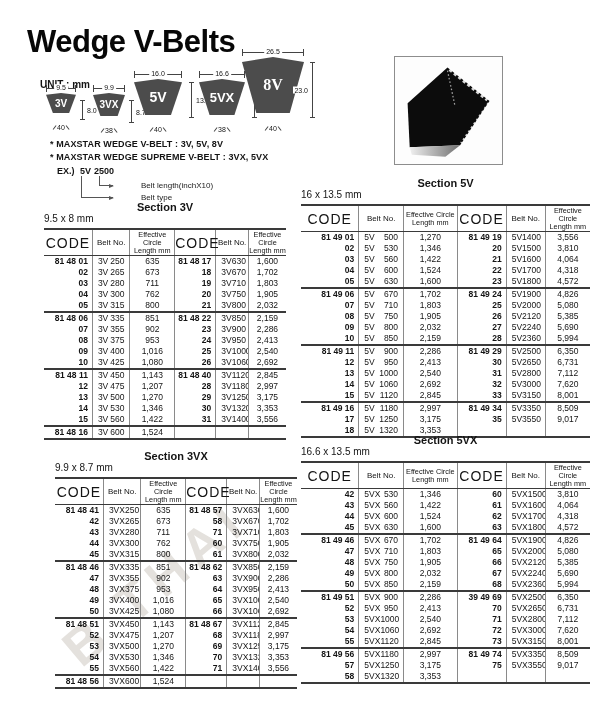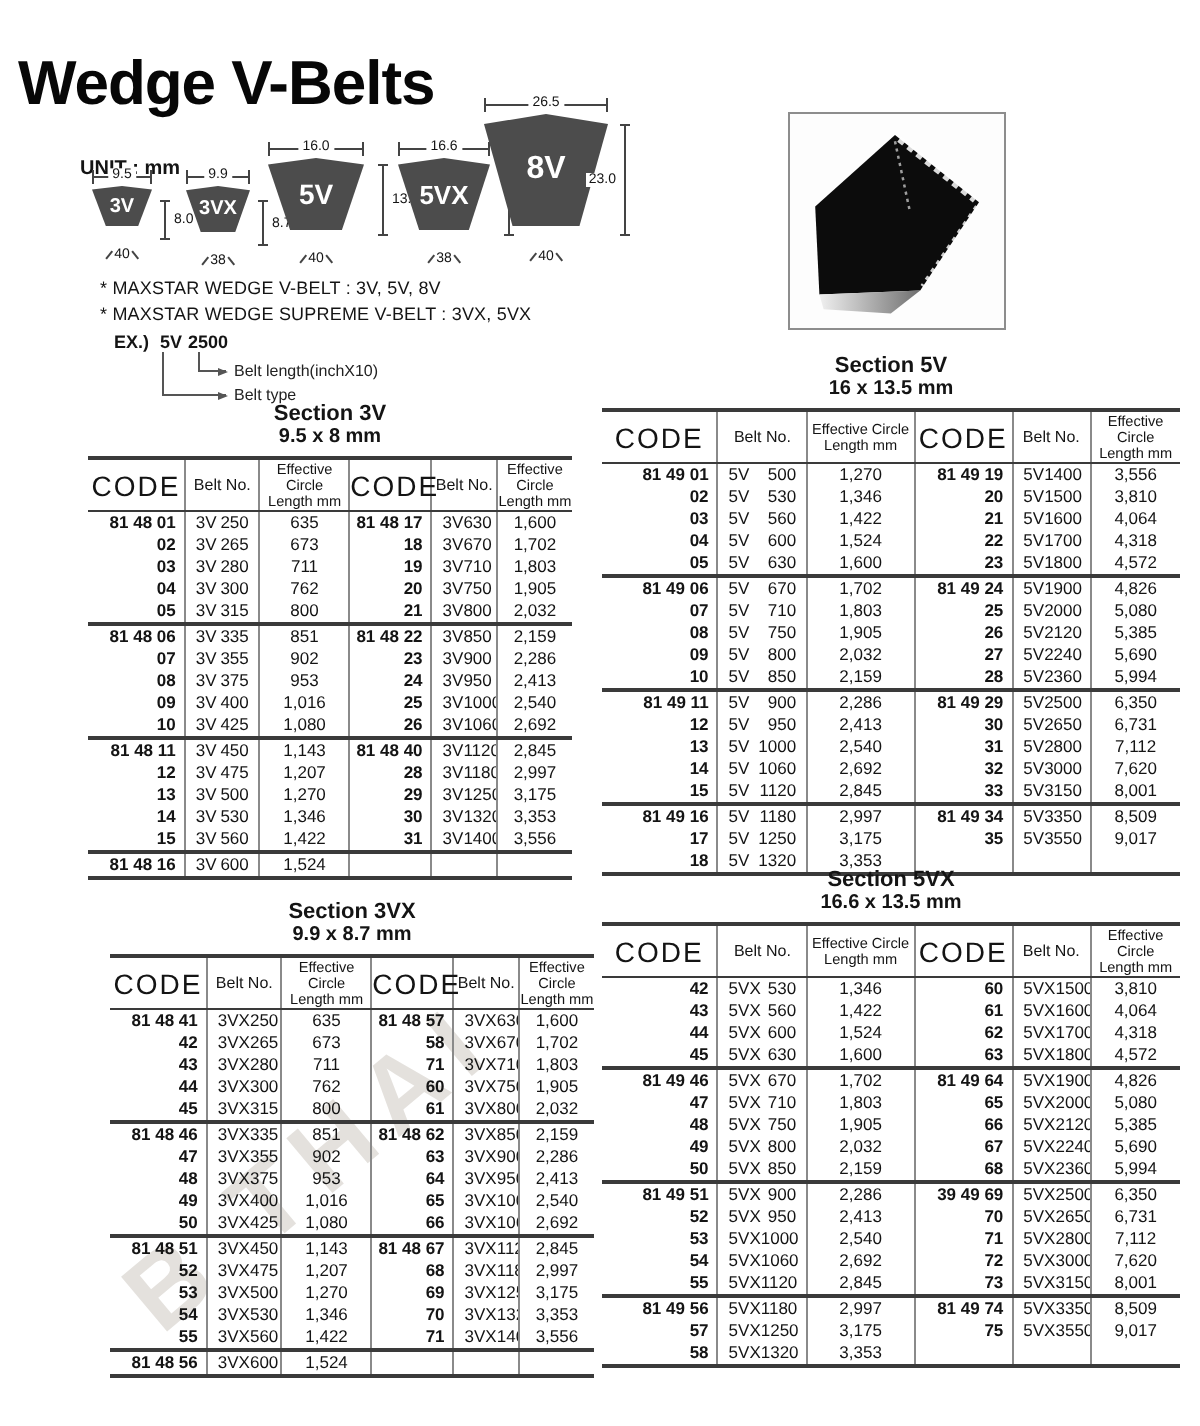--- a/index.html
+++ b/index.html
@@ -3,21 +3,21 @@
 <meta charset="utf-8">
 <style>
   html,body { margin:0; padding:0; }
   body {
     width:600px; height:713px; position:relative; overflow:hidden;
     background:#ffffff; color:#141414;
     font-family:"Liberation Sans", sans-serif;
   }
   .abs { position:absolute; }
 
-  .page-title { left:9px; top:24px; font-size:31px; font-weight:bold; letter-spacing:-0.5px; color:#070707; }
+  .page-title { left:27px; top:24px; font-size:31px; font-weight:bold; letter-spacing:-0.5px; color:#070707; }
   .unit-label { left:40px; top:79px; font-size:10px; font-weight:bold; }
 
   
   .profile { position:absolute; }
   .dimline { position:relative; height:1px; background:#444; margin-bottom:4px; }
   .dimline::before, .dimline::after { content:""; position:absolute; top:-3px; width:1px; height:7px; background:#444; }
   .dimline::before { left:0; } .dimline::after { right:0; }
   .dimline span { position:absolute; left:50%; top:0; transform:translate(-50%,-55%); background:#fff; padding:0 2px; font-size:7px; white-space:nowrap; }
   .shape {
     background:#4c4c4c; color:#fff; font-weight:bold;
@@ -28,45 +28,45 @@
   .dimv::before, .dimv::after { content:""; position:absolute; left:-2px; width:5px; height:1px; background:#444; }
   .dimv::before { top:0; } .dimv::after { bottom:0; }
   .dimv span { position:absolute; left:4px; top:50%; transform:translateY(-50%); font-size:7px; background:#fff; padding:0 1px; white-space:nowrap; }
   .dimv.lbl-left span { left:auto; right:4px; }
   .ang { position:absolute; left:50%; transform:translateX(-50%); display:flex; align-items:flex-start; gap:2px; font-size:7px; line-height:7px; }
   .ang::before, .ang::after { content:""; width:1px; height:5px; background:#444; margin-top:1px; }
   .ang::before { transform:rotate(38deg); } .ang::after { transform:rotate(-38deg); }
 
   .belt-photo { left:394px; top:56px; width:107px; height:107px; background:#fdfdfd; border:1px solid #8d8d8d; }
 
-  .note { left:50px; font-size:9px; font-weight:normal; letter-spacing:0.1px; }
+  .note { left:50px; font-size:9px; font-weight:bold; letter-spacing:0.1px; }
   .n1 { top:139px; } .n2 { top:152px; }
 
   .ex-label  { left:57px; top:166px; font-size:9px; font-weight:bold; }
   .ex-type   { left:80px; top:166px; font-size:9px; font-weight:bold; }
   .ex-length { left:94px; top:166px; font-size:9px; font-weight:bold; }
   .conn { position:absolute; border-left:1px solid #555; border-bottom:1px solid #555; }
   .connA { left:99px; top:176px; width:13px; height:9px; }
   .connB { left:81px; top:176px; width:31px; height:21px; }
   .conn::after { content:""; position:absolute; right:-1px; bottom:-3px; width:0; height:0;
     border-left:5px solid #555; border-top:2.5px solid transparent; border-bottom:2.5px solid transparent; }
-  .exnote { font-size:8px; color:#222; }
+  .exnote { font-size:8px; color:#222;margin-left:24px; }
   .exnoteA { left:117px; top:181px; } .exnoteB { left:117px; top:193px; }
 
   .watermark { left:70px; top:625px; font-size:52px; font-weight:bold; letter-spacing:8px;
     color:rgba(158,148,132,0.28); transform:rotate(-40deg); transform-origin:left center; pointer-events:none; }
 
   
   .sec { position:absolute; }
   .sec0 { left:44px;  top:201px; width:242px; }
   .sec1 { left:301px; top:177px; width:289px; }
   .sec2 { left:55px;  top:450px; width:242px; }
   .sec3 { left:301px; top:434px; width:289px; }
   .sec-title { text-align:center; font-size:11px; font-weight:bold; line-height:12px; }
-  .sec-sub   { text-align:center; font-size:10px; font-weight:bold; line-height:12px; }
+  .sec-sub   { text-align:left; font-size:10px; font-weight:normal; line-height:12px; }
   .sec table { width:100%; border-collapse:collapse; table-layout:fixed; margin-top:3px;
     border-top:2px solid #3a3a3a; border-bottom:2px solid #3a3a3a; }
   .sec th, .sec td { border-left:1px solid #8a8a8a; padding:0; }
   .sec th:first-child, .sec td:first-child { border-left:none; }
   .sec thead th { border-bottom:1px solid #3a3a3a; height:25px; font-weight:normal; vertical-align:middle; text-align:center; }
   .hcode { font-size:14px; letter-spacing:1px; }
   .hbelt { font-size:8px; }
   .hecl  { font-size:7.3px; line-height:8px; }
   .hecl span { display:block; }
   .sec td { height:11px; font-size:8.5px; line-height:11px; white-space:nowrap; overflow:hidden; }
@@ -138,21 +138,21 @@
     </div>
   <div class="ang" style="top:52px;">
       <span>38</span>
     </div>
 </div>
 
 <div class="profile" style="left:242px; top:52px; width:62px;">
   <div class="dimline">
       <span>26.5</span>
     </div>
-  <div class="shape" style="width:62px; height:56px; font-size:16px;">
+  <div class="shape" style="width:62px; height:56px; font-size:16px;font-family:Liberation Serif, serif;">
       <span>8V</span>
     </div>
   <div class="dimv lbl-left" style="right:-9px; top:10px; height:56px;">
       <span>23.0</span>
     </div>
   <div class="ang" style="top:73px;">
       <span>40</span>
     </div>
 </div>
 

